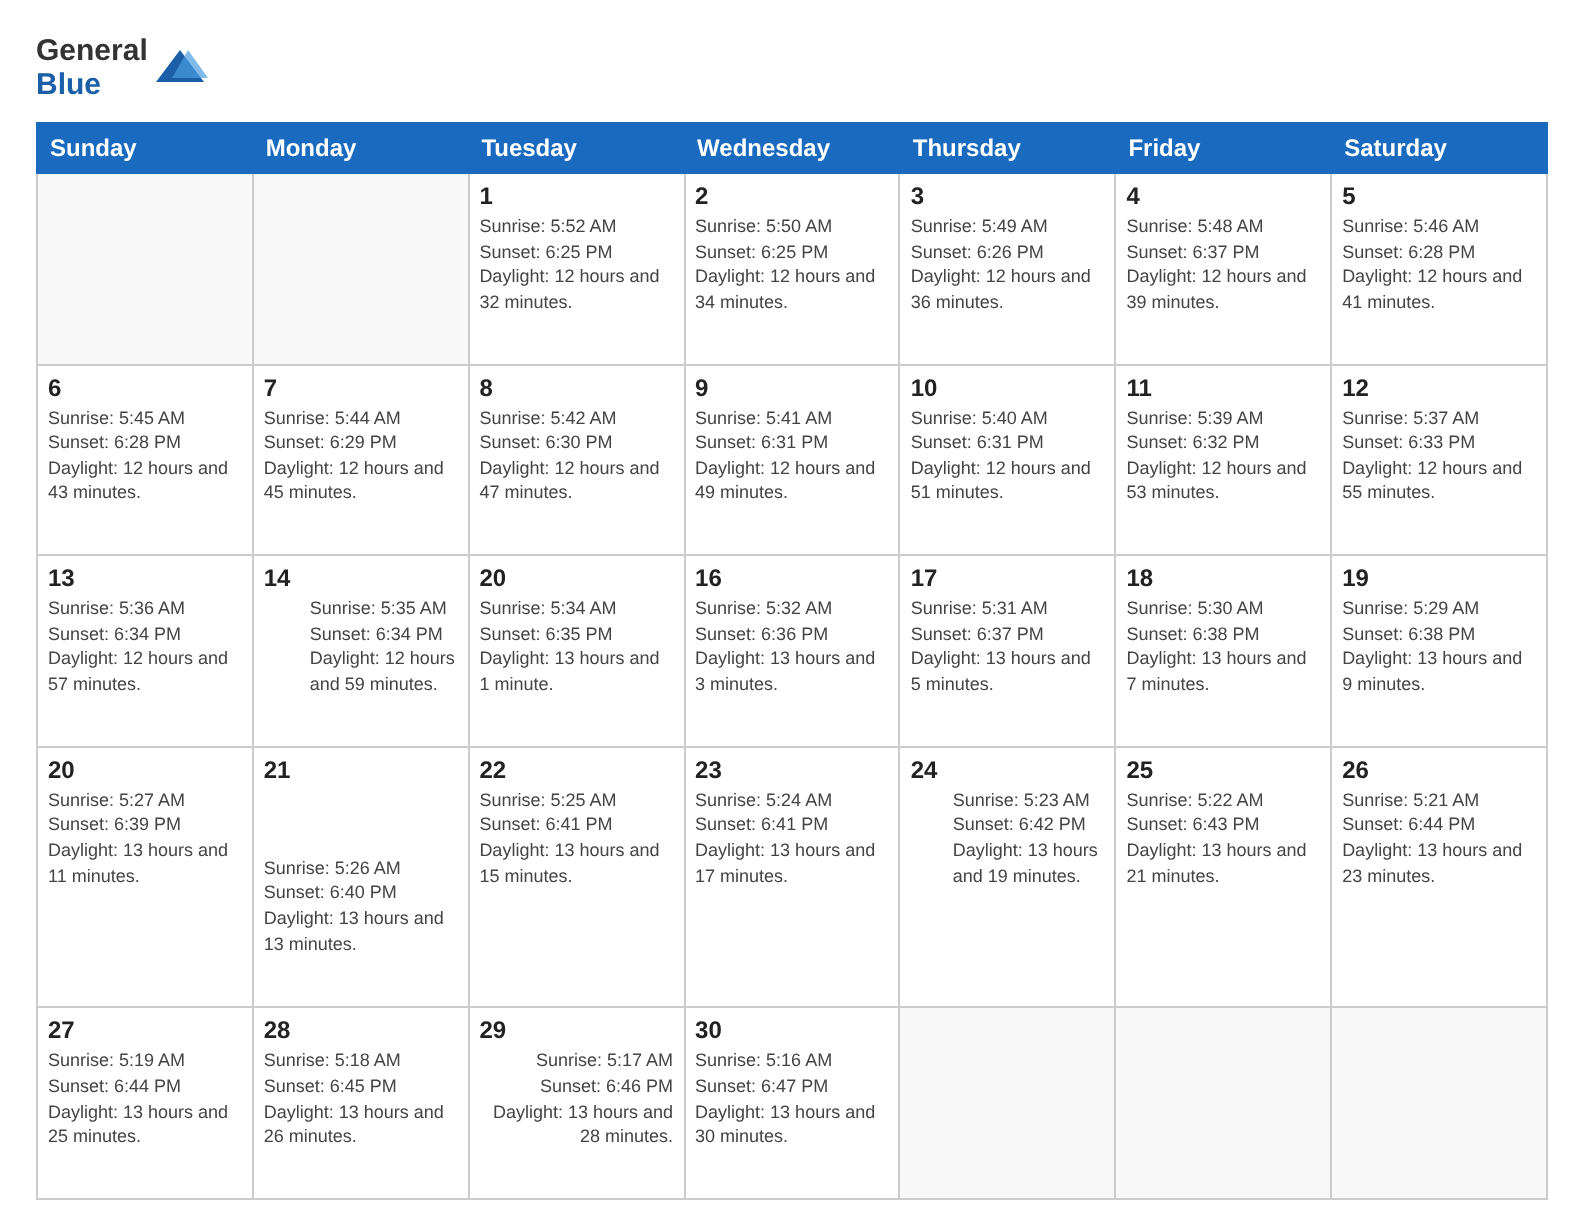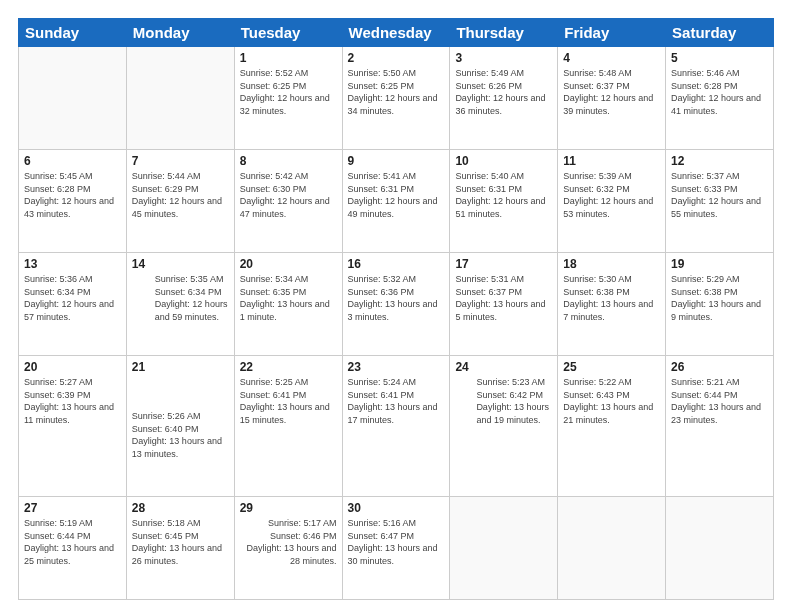--- a/index.html
+++ b/index.html
@@ -44,21 +44,21 @@
       margin-top: 2px;
     }
     .calendar-table {
       width: 100%;
       border-collapse: collapse;
       flex: 1;
     }
     .calendar-table thead th {
       background: #1a6bbf;
       color: #fff;
-      font-size: 15px;
+      font-size: 12px;
       font-weight: bold;
       padding: 5px 6px;
       text-align: left;
       border: 1px solid #1a6bbf;
     }
     .calendar-table tbody td {
       border: 1px solid #ccc;
       vertical-align: top;
       padding: 4px 5px;
       font-size: 9.5px;
@@ -78,20 +78,42 @@
     .day-info {
       font-size: 9px;
       color: #444;
       line-height: 1.4;
     }
   </style>
 </head>
 <body>
 
 <div class="page">
+  <div class="header">
+    <div class="logo">
+      <div>
+        <div style="display:flex;align-items:center;gap:2px;">
+          <div>
+            <div style="font-size:15px;font-weight:bold;color:#333;line-height:1.1;">
+              <span style="color:#333;">General</span>
+            </div>
+            <div style="font-size:15px;font-weight:bold;color:#1a5fa8;line-height:1.1;">Blue</div>
+          </div>
+          <svg width="28" height="28" viewBox="0 0 28 28">
+            <polygon points="14,4 26,20 2,20" fill="#1a5fa8"></polygon>
+            <polygon points="18,4 28,18 10,18" fill="#4a9de0" opacity="0.7"></polygon>
+          </svg>
+        </div>
+      </div>
+    </div>
+    <div class="title-block">
+      <div class="calendar-title"></div>
+      <div class="calendar-subtitle"></div>
+    </div>
+  </div>
 
   <table class="calendar-table">
     <thead>
       <tr id="weekday-header">
           <th>Sunday</th>
           <th>Monday</th>
           <th>Tuesday</th>
           <th>Wednesday</th>
           <th>Thursday</th>
           <th>Friday</th>

